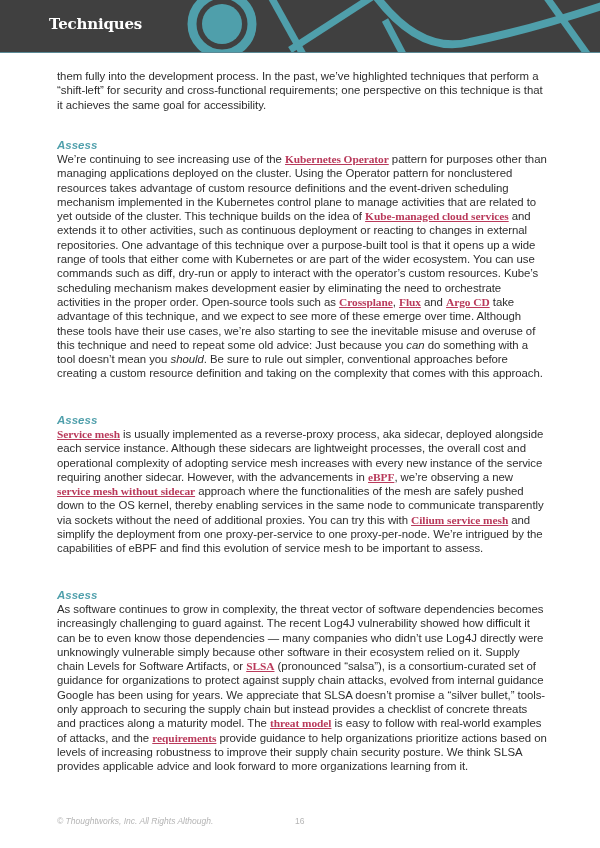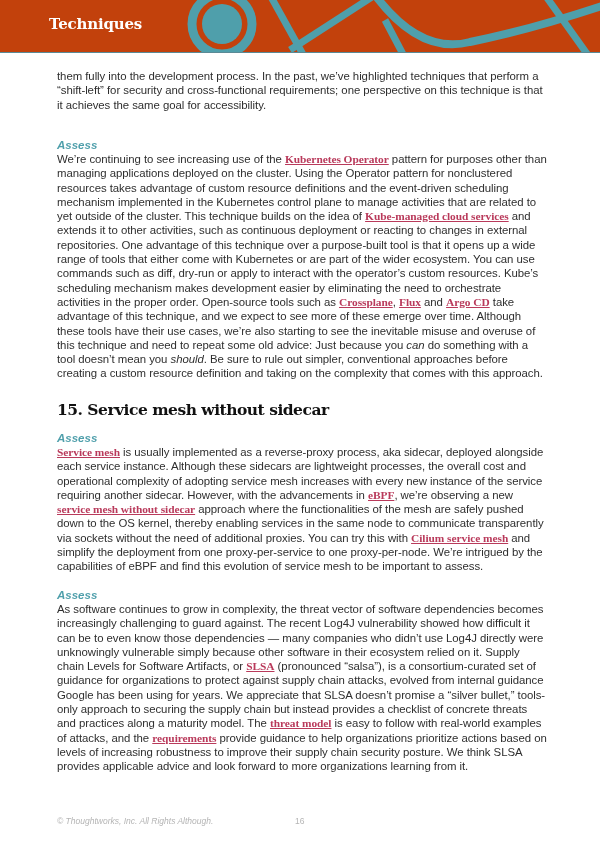--- a/index.html
+++ b/index.html
@@ -2,21 +2,21 @@
 <html><head>
 <meta charset="utf-8">
 <style>
   html, body { margin: 0; padding: 0; }
   body {
     width: 600px; height: 848px; background: #ffffff; position: relative; overflow: hidden;
     font-family: "Liberation Sans", sans-serif; color: #2b2b2b;
   }
   .header {
     position: absolute; left: 0; top: 0; width: 600px; height: 52px;
-    background: #c2410c; overflow: hidden;
+    background: #404040; overflow: hidden;
     border-bottom: 1px solid #5b8a96;
   }
   .header svg { position: absolute; left: 0; top: 0; }
   .header-title {
     position: absolute; left: 49px; top: 15px;
     font-family: "DejaVu Serif", serif; font-weight: bold; font-size: 15px; color: #ffffff;
     letter-spacing: -0.2px;
   }
   p.body {
     margin: 0; font-size: 11.4px; line-height: 14.3px; color: #2e2e2e;
@@ -55,21 +55,20 @@
 </div>
 
 <p class="body intro">them fully into the development process. In the past, we’ve highlighted techniques that perform a “shift-left” for security and cross-functional requirements; one perspective on this technique is that it achieves the same goal for accessibility.</p>
 
 <div class="section" style="top:126px;">
   <div class="ring">Assess</div>
   <p class="body"><span>We’re continuing to see increasing use of the </span><a class="link">Kubernetes Operator</a><span> pattern for purposes other than managing applications deployed on the cluster. Using the Operator pattern for nonclustered resources takes advantage of custom resource definitions and the event-driven scheduling mechanism implemented in the Kubernetes control plane to manage activities that are related to yet outside of the cluster. This technique builds on the idea of </span><a class="link">Kube-managed cloud services</a><span> and extends it to other activities, such as continuous deployment or reacting to changes in external repositories. One advantage of this technique over a purpose-built tool is that it opens up a wide range of tools that either come with Kubernetes or are part of the wider ecosystem. You can use commands such as diff, dry-run or apply to interact with the operator’s custom resources. Kube’s scheduling mechanism makes development easier by eliminating the need to orchestrate activities in the proper order. Open-source tools such as </span><a class="link">Crossplane</a><span>, </span><a class="link">Flux</a><span> and </span><a class="link">Argo CD</a><span> take advantage of this technique, and we expect to see more of these emerge over time. Although these tools have their use cases, we’re also starting to see the inevitable misuse and overuse of this technique and need to repeat some old advice: Just because you </span><em>can</em><span> do something with a tool doesn’t mean you </span><em>should</em><span>. Be sure to rule out simpler, conventional approaches before creating a custom resource definition and taking on the complexity that comes with this approach.</span></p>
 </div>
 
 <div class="section" style="top:401px;">
-  <h2 class="section-title">15. Service mesh without sidecar</h2>
   <div class="ring">Assess</div>
   <p class="body"><a class="link">Service mesh</a><span> is usually implemented as a reverse-proxy process, aka sidecar, deployed alongside each service instance. Although these sidecars are lightweight processes, the overall cost and operational complexity of adopting service mesh increases with every new instance of the service requiring another sidecar. However, with the advancements in </span><a class="link">eBPF</a><span>, we’re observing a new </span><a class="link">service mesh without sidecar</a><span> approach where the functionalities of the mesh are safely pushed down to the OS kernel, thereby enabling services in the same node to communicate transparently via sockets without the need of additional proxies. You can try this with </span><a class="link">Cilium service mesh</a><span> and simplify the deployment from one proxy-per-service to one proxy-per-node. We’re intrigued by the capabilities of eBPF and find this evolution of service mesh to be important to assess.</span></p>
 </div>
 
 <div class="section" style="top:576px;">
   <div class="ring">Assess</div>
   <p class="body"><span>As software continues to grow in complexity, the threat vector of software dependencies becomes increasingly challenging to guard against. The recent Log4J vulnerability showed how difficult it can be to even know those dependencies — many companies who didn’t use Log4J directly were unknowingly vulnerable simply because other software in their ecosystem relied on it. Supply chain Levels for Software Artifacts, or </span><a class="link">SLSA</a><span> (pronounced “salsa”), is a consortium-curated set of guidance for organizations to protect against supply chain attacks, evolved from internal guidance Google has been using for years. We appreciate that SLSA doesn’t promise a “silver bullet,” tools-only approach to securing the supply chain but instead provides a checklist of concrete threats and practices along a maturity model. The </span><a class="link">threat model</a><span> is easy to follow with real-world examples of attacks, and the </span><a class="link">requirements</a><span> provide guidance to help organizations prioritize actions based on levels of increasing robustness to improve their supply chain security posture. We think SLSA provides applicable advice and look forward to more organizations learning from it.</span></p>
 </div>
 
 <div class="footer-copy">© Thoughtworks, Inc. All Rights Although.</div>

